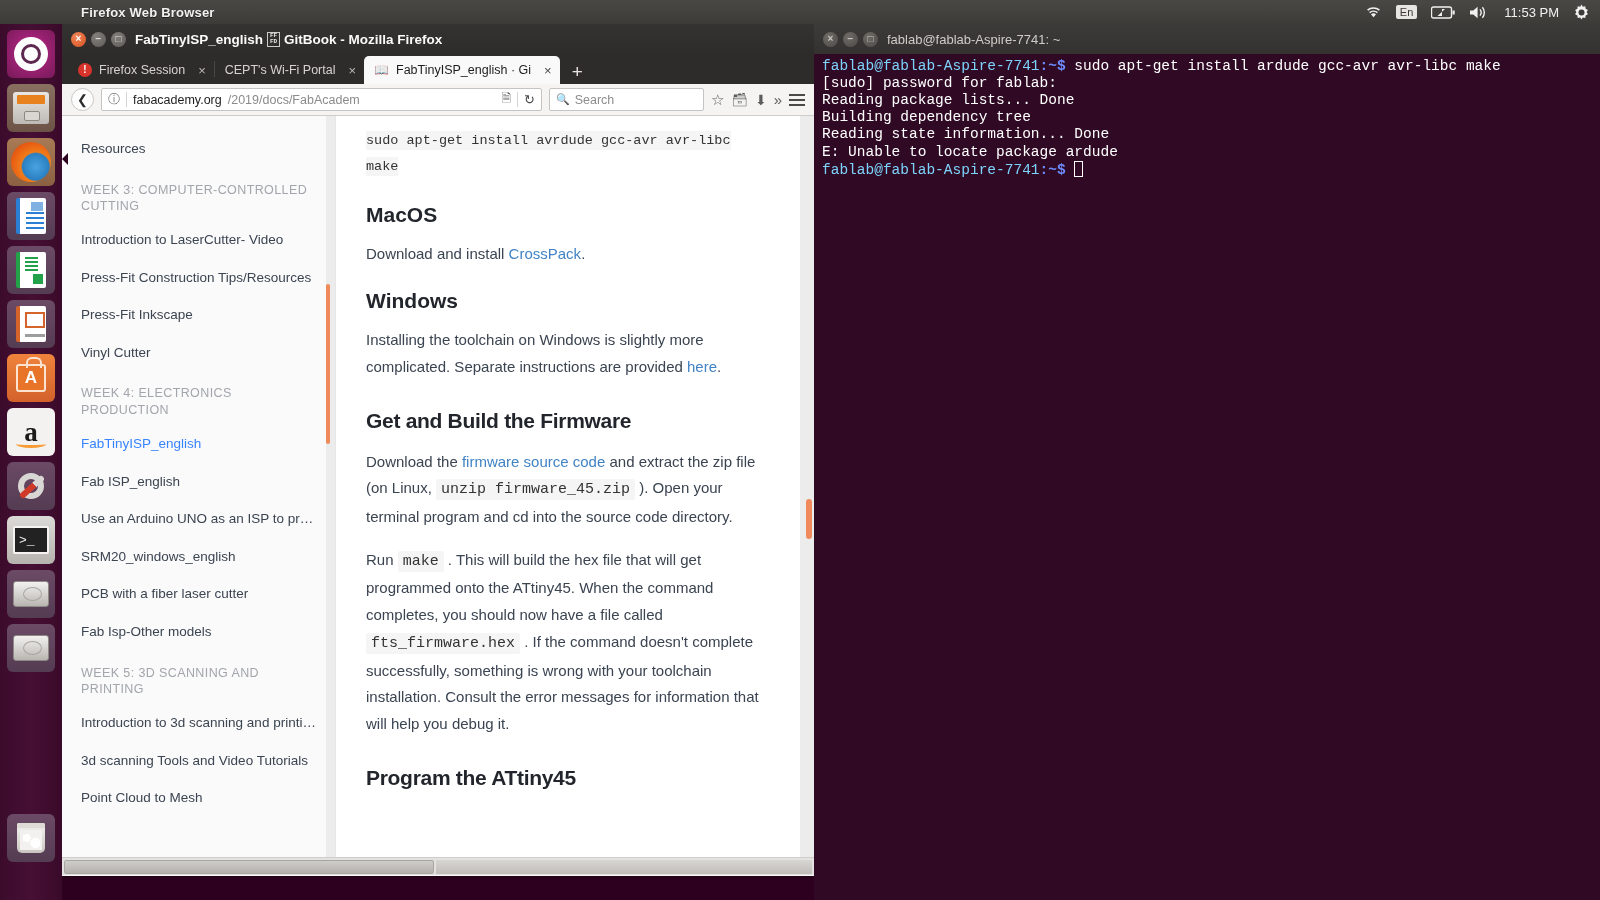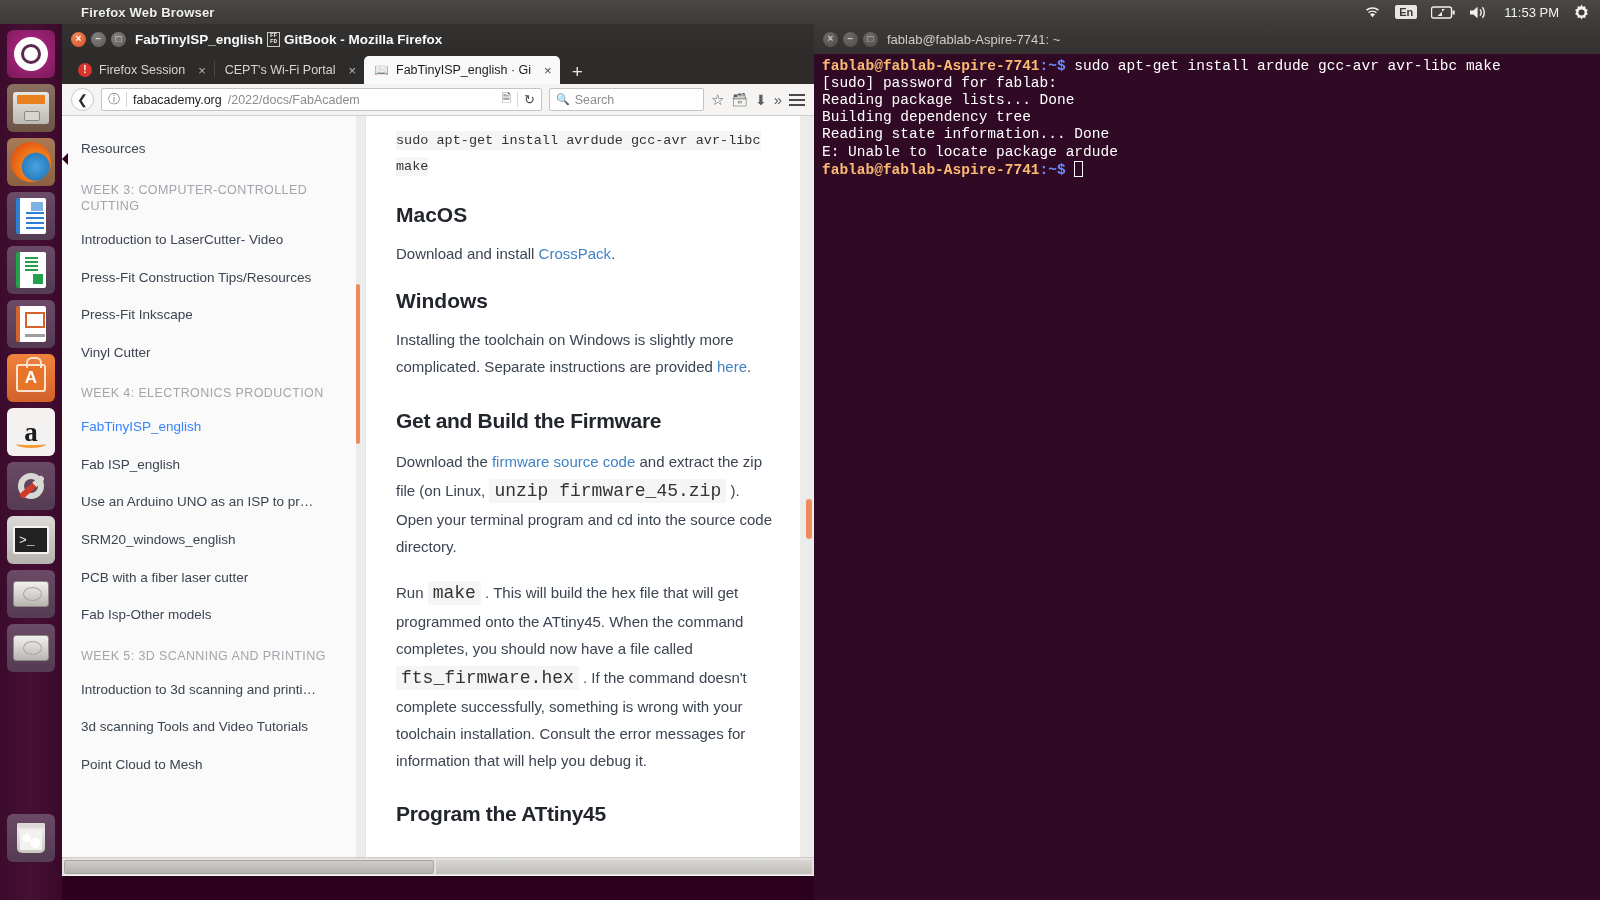--- a/index.html
+++ b/index.html
@@ -14,21 +14,21 @@
   #top-panel{
     position:absolute; left:0; top:0; width:1600px; height:24px;
     background:linear-gradient(to bottom,#4a4845,#3d3b38);
     display:flex; align-items:center; color:#f2f1f0;
     font-size:13px; font-weight:bold; z-index:60;
   }
   #top-panel .app-title{ margin-left:62px; letter-spacing:.2px; text-shadow:0 1px 0 rgba(0,0,0,.5);padding-left:19px;}
   #tray{ margin-left:auto; display:flex; align-items:center; gap:14px; padding-right:10px; font-weight:normal;}
   #tray .tray-item{ display:flex; align-items:center; font-size:12.5px; color:#f2f1f0;}
   .kbd-badge{
-    background:#e8e6e3; color:#3d3b38; font-size:11px; font-weight:bold;
+    background:#e8e6e3; color:#3d3b38; font-size:11px; font-weight:normal;
     padding:1px 4px; border-radius:2px; line-height:12px;
   }
   #tray .clock{ font-size:13px; }
 
   
   #launcher{
     position:absolute; left:0; top:24px; width:62px; height:876px;
     background:linear-gradient(to right,#3b0b2c 0%,#460f34 50%,#3a0a2a 100%);
     z-index:55; overflow:hidden;
   }
@@ -128,21 +128,21 @@
   #searchbar{
     width:155px; height:23px; background:#fff; border:1px solid #c6c4c2; border-radius:2px;
     display:flex; align-items:center; gap:5px; padding:0 6px; font-size:12.5px; color:#8d8d8d;
   }
   .hmbg{ display:flex;flex-direction:column;gap:3px; }
   .hmbg i{ display:block; width:16px;height:2px;background:#4a4a4a;}
 
   
   #ff-page{ position:relative; height:741px; background:#fff; display:flex; overflow:hidden;}
   #gb-sidebar{
-    width:304px; background:#fafafa; border-right:1px solid #e6e6e6;
+    width:274px; background:#fafafa; border-right:1px solid #e6e6e6;
     padding:14px 0 0 0; position:relative; overflow:hidden;
   }
   .sb-item{
     padding:10px 18px 10px 19px; font-size:13.5px; color:#3b4451; line-height:1.3;
     white-space:nowrap; overflow:hidden; text-overflow:ellipsis;
   }
   .sb-item.link{ color:#3b4451; }
   .sb-item.active{ color:#3884ff; }
   .sb-head{
     padding:14px 18px 6px 19px; font-size:12.5px; color:#a2a5ab; letter-spacing:.4px;
@@ -161,21 +161,21 @@
   }
   #gb-content{
     flex:1; background:#fff; padding:12px 40px 0 30px; overflow:hidden; position:relative;
     color:#333f4e;
   }
   #gb-content h2{ font-size:21px; font-weight:bold; color:#22262c; margin:22px 0 14px 0;}
   #gb-content h1{ font-size:21px; font-weight:bold; color:#22262c; margin:28px 0 16px 0; letter-spacing:-.3px;}
   #gb-content p{ font-size:15px; line-height:1.78; color:#3b4451; margin:0 0 16px 0;}
   #gb-content a{ color:#4183c4; text-decoration:none;}
   code.inl{
-    font-family:"Liberation Mono",monospace; font-size:18px; background:#f5f5f5;
+    font-family:"Liberation Mono",monospace; font-size:15px; background:#f5f5f5;
     padding:2px 5px; color:#333; border-radius:2px; white-space:nowrap;
   }
   pre.block{
     font-family:"Liberation Mono",monospace; font-size:13.5px; color:#333;
     line-height:1.95; margin:0 0 4px 0; white-space:pre-wrap; word-break:break-all;
   }
   pre.block span{ background:#f5f5f5; padding:2px 0; }
   #page-scrollbar{
     position:absolute; right:0; top:0; width:14px; height:100%; background:#ececec;
   }
@@ -195,21 +195,21 @@
   }
   #term-title{
     height:30px; background:linear-gradient(#3d3b38,#343230);
     display:flex; align-items:center; color:#cfccc8; font-size:13px;
   }
   #term-title .wbtns .wbtn{ background:radial-gradient(circle at 35% 30%,#6e6b67,#4d4a47); color:#c9c6c2;}
   #term-body{
     padding:4px 8px; font-family:"Liberation Mono",monospace; font-size:14.5px;
     line-height:1.18; color:#ffffff; white-space:pre;
   }
-  .t-user{ color:#fdba74; font-weight:bold;text-align:center; }
+  .t-user{ color:#7dd3fc; font-weight:normal;text-align:center; }
   .t-path{ color:#6d8cff; font-weight:bold; }
   .t-cursor{ display:inline-block; width:9px; height:16px; border:1px solid #ffffff; vertical-align:-3px;}
 
   
   svg.ic{ display:block; }
 </style>
 </head>
 <body>
 
 <div id="top-panel">
@@ -331,21 +331,21 @@
     </div>
     <div class="newtab">+</div>
   </div>
 
   <div id="ff-navbar">
     <div class="back-circle">❮</div>
     <div id="urlbar">
       <span style="color:#767676;font-size:12px;">ⓘ</span>
       <span class="url-div"></span>
       <span class="url-host">fabacademy.org</span>
-        <span class="url-path">/2022/docs/FabAcadem</span>
+        <span class="url-path">/2019/docs/FabAcadem</span>
       <span style="margin-left:auto;color:#5b5b5b;font-size:12px;">🗎</span>
       <span class="url-div"></span>
       <span style="color:#4a4a4a;font-size:13px;">↻</span>
     </div>
     <div id="searchbar">
       <span style="color:#5b5b5b;font-size:11px;">🔍</span>
       <span>Search</span>
     </div>
     <div class="navbtn">☆</div>
     <div class="navbtn" style="font-size:13px;">🗃</div>

